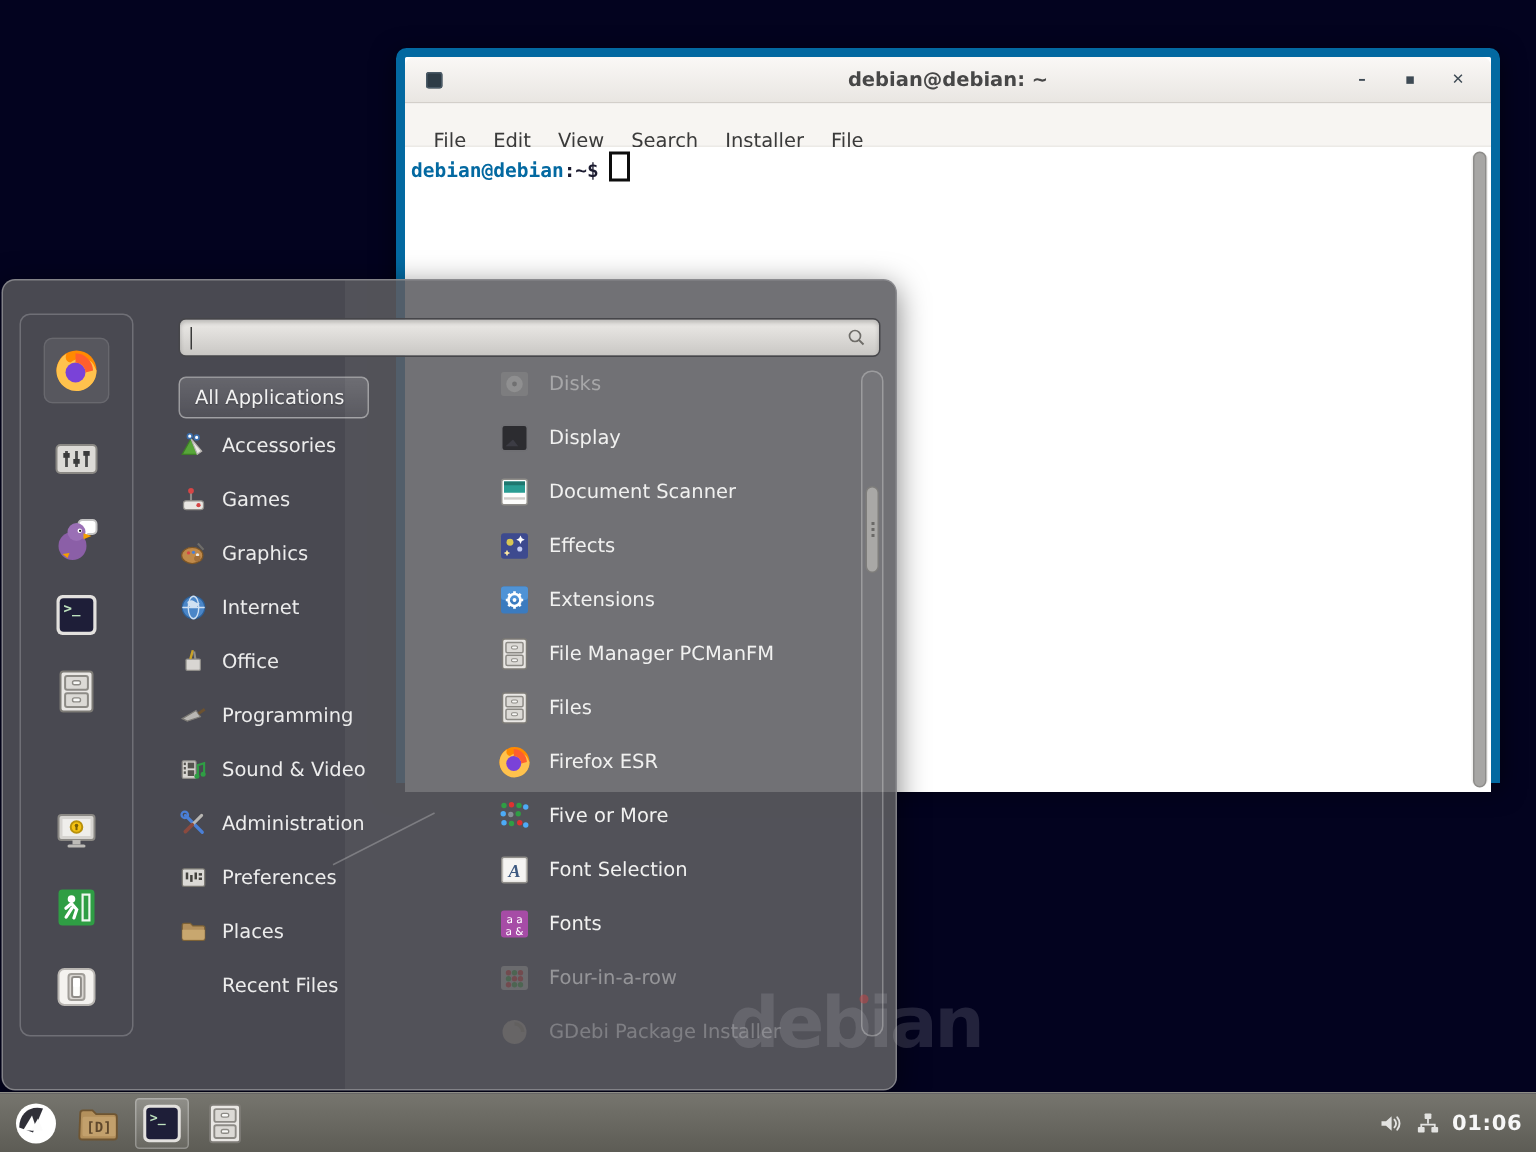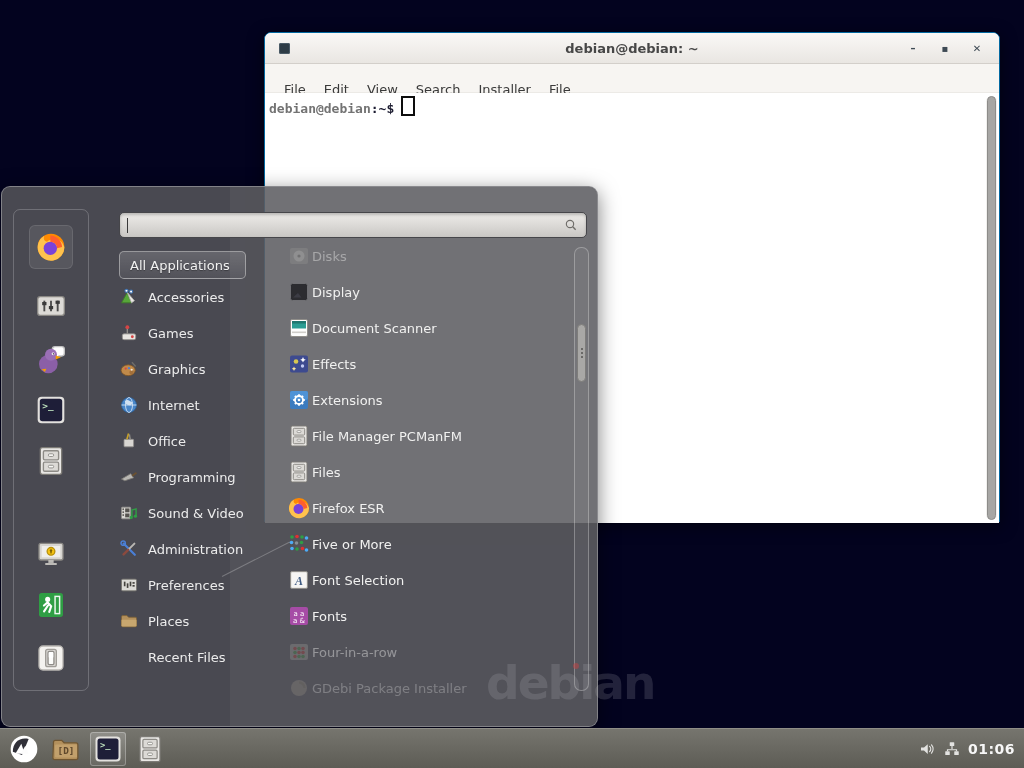--- a/index.html
+++ b/index.html
@@ -5,21 +5,21 @@
   html,body{margin:0;padding:0;}
   body{
     width:1024px;height:768px;position:relative;overflow:hidden;
     background:#03031f;
     font-family:"DejaVu Sans","Liberation Sans",sans-serif;
     -webkit-font-smoothing:antialiased;
   }
   
   .terminal{
     position:absolute;left:264px;top:32px;width:736px;height:490px;
-    background:#fff;border:1px solid #0369a1;border-radius:7px 7px 0 0;
+    background:#fff;border:6px solid #0369a1;border-radius:7px 7px 0 0;
     box-shadow:0 4px 16px rgba(0,0,0,.55);box-sizing:border-box;
   }
   .titlebar{
     height:30px;border-radius:6px 6px 0 0;position:relative;
     background:linear-gradient(#faf8f6,#e9e6e2);
     border-bottom:1px solid #d3cfca;display:flex;align-items:center;
   }
   .titlebar .win-icon{
     width:11px;height:11px;margin-left:14px;background:#2e3c46;border-radius:2px;
     box-shadow:inset 0 0 0 1px #4a5a66;
@@ -34,21 +34,21 @@
     height:28px;background:#f7f5f2;border-bottom:1px solid #eceae6;
     display:flex;align-items:center;padding-left:10px;font-size:13px;color:#3a3a3a;
   }
   .menubar .mitem{padding:16px 9px;line-height:28px;margin-top:23px;}
   .term-body{position:relative;height:430px;background:#ffffff;}
   .prompt{
     position:absolute;left:4px;top:3px;white-space:pre;
     font-family:"DejaVu Sans Mono","Liberation Mono",monospace;
     font-size:13px;font-weight:bold;color:#1b1b30;
   }
-  .prompt .userhost{color:#737373;}
+  .prompt .userhost{color:#0369a1;}
   .cursor-box{
     display:inline-block;width:10px;height:16px;border:2px solid #0d0d0d;
     vertical-align:-3px;margin-left:7px;background:#fff;
   }
   .term-scrollbar{
     position:absolute;right:2px;top:3px;bottom:3px;width:11px;
     background:#f1f0ee;border-radius:6px;
   }
   .term-scroll-thumb{
     position:absolute;left:1px;right:1px;top:0;bottom:0;
@@ -90,21 +90,21 @@
     background:linear-gradient(rgba(255,255,255,.16),rgba(255,255,255,.05));
     border:1px solid rgba(210,210,210,.55);border-radius:5px;
     color:#f2f2f2;font-size:13px;display:flex;align-items:center;padding-left:10px;
     text-shadow:0 1px 1px rgba(0,0,0,.35);
   }
   .cat-list{position:absolute;left:117px;top:92px;width:150px;}
   .cat-row{height:36px;display:flex;align-items:center;gap:9px;color:#ececec;font-size:13px;}
   .cat-row .cicon{width:20px;height:20px;line-height:0;flex:0 0 20px;}
   .cat-row.noicon{padding-left:29px;}
   .app-list{position:absolute;left:285px;top:51px;width:282px;}
-  .app-row{height:36px;display:flex;align-items:center;gap:1px;color:#f1f1f0;font-size:13px;}
+  .app-row{height:36px;display:flex;align-items:center;gap:11px;color:#f1f1f0;font-size:13px;margin-left:44px;}
   .app-row .aicon{width:24px;height:24px;line-height:0;flex:0 0 24px;}
   .app-row.dim{opacity:.42;}
   .app-row.clip{opacity:.28;}
   .menu-scroll-track{
     position:absolute;left:572px;top:60px;width:15px;height:444px;box-sizing:border-box;
     border:1px solid rgba(225,225,225,.35);border-radius:7px;background:rgba(255,255,255,.04);
   }
   .menu-scroll-thumb{
     position:absolute;left:2px;right:2px;top:76px;height:56px;
     background:#a9a8a6;border:1px solid #7e7d7b;border-radius:6px;

